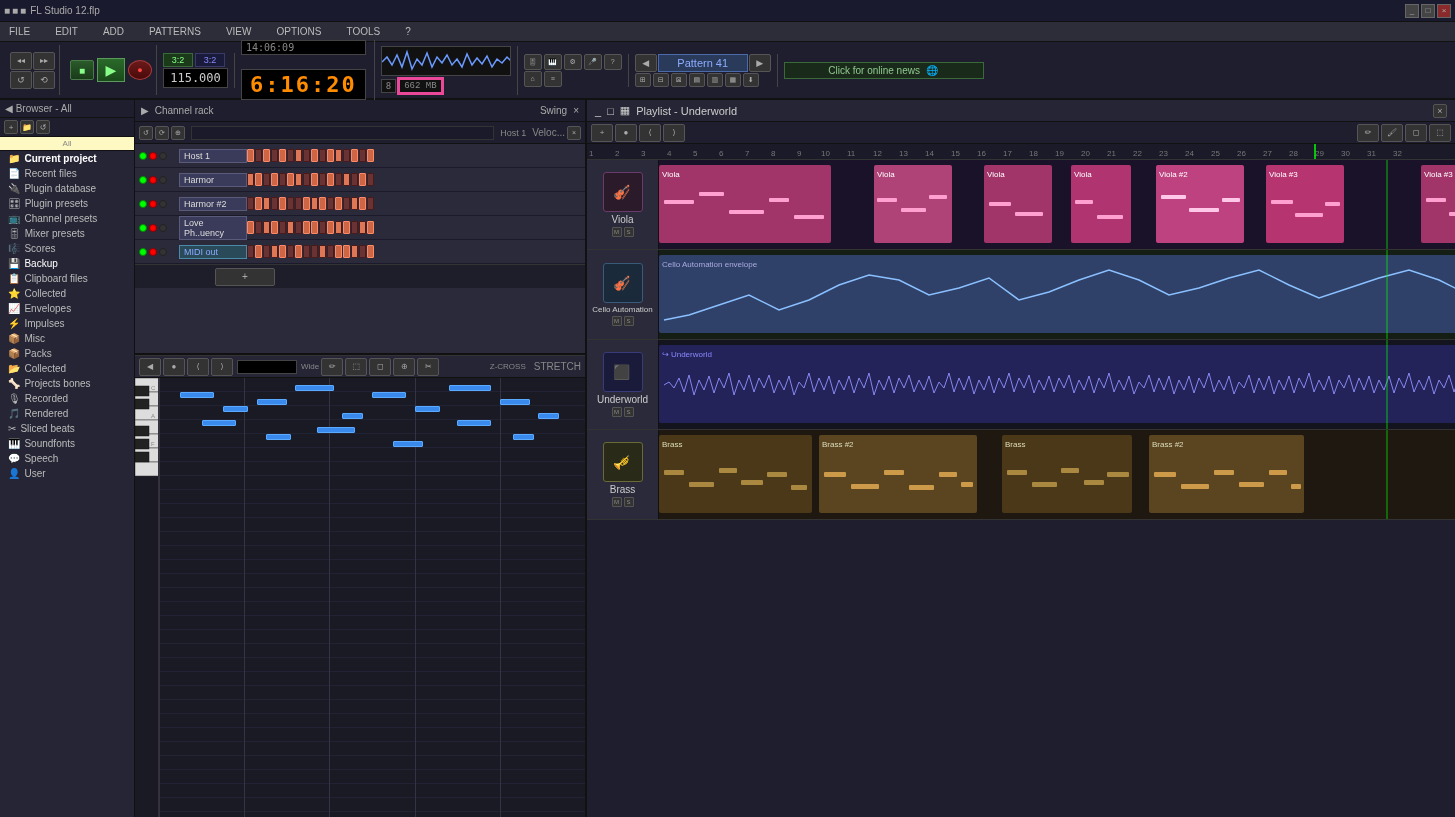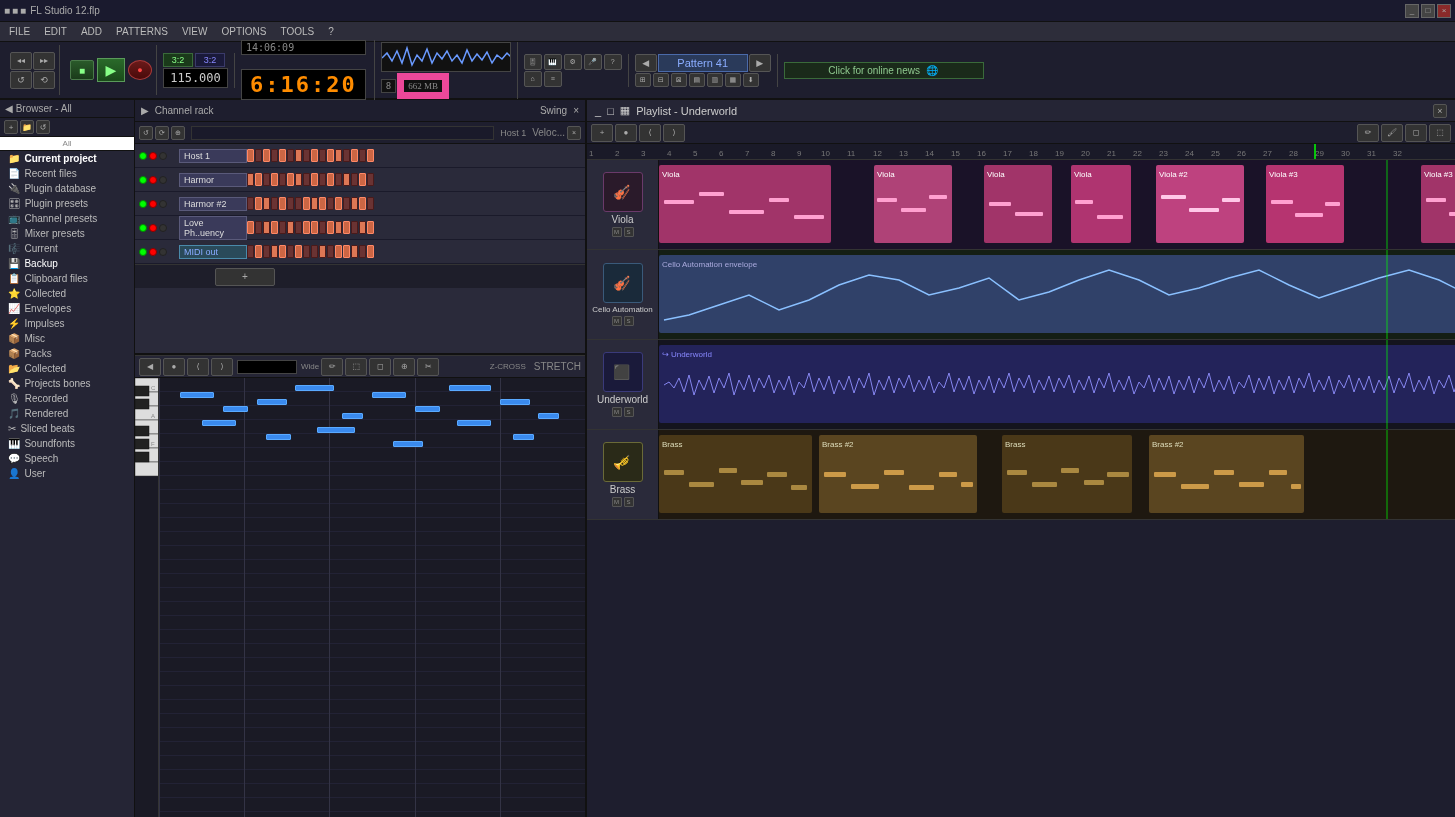--- a/index.html
+++ b/index.html
@@ -41,21 +41,21 @@
       font-size: 8px; color: #aaa; cursor: pointer;
     }
 
     
     #menubar {
       background: #2d2d3a;
       height: 20px;
       display: flex;
       align-items: center;
       padding: 0 4px;
-      gap: 4px;
+      gap: 15px;
       border-bottom: 1px solid #111;
     }
     .menu-item {
       color: #bbb;
       font-size: 10px;
       padding: 1px 5px;
       cursor: pointer;
     }
 
     
@@ -514,21 +514,21 @@
 
   <div style="display:flex;flex-direction:column;gap:1px;border-right:1px solid #444;padding-right:6px;">
     <div class="top-waveform">
       <svg width="130" height="30" xmlns="http://www.w3.org/2000/svg">
         <rect width="130" height="30" fill="#111"></rect>
         <polyline points="0,15 5,10 10,18 15,8 20,20 25,5 30,22 35,12 40,18 45,6 50,20 55,10 60,16 65,8 70,18 75,12 80,20 85,7 90,18 95,11 100,17 105,9 110,20 115,12 120,16 125,10 130,15" fill="none" stroke="#6a9aff" stroke-width="1.5"></polyline>
       </svg>
     </div>
     <div style="display:flex;gap:1px;align-items:center;">
       <div style="background:#111;border:1px solid #444;color:#888;font-size:9px;padding:1px 4px;font-family:monospace;">8</div>
-      <div style="background:#111;border:7px solid #ec4899;color:#888;font-size:9px;padding:1px 4px;font-family:Liberation Serif, serif;">662 MB</div>
+      <div style="background:#111;border:3px solid #ec4899;color:#888;font-size:9px;padding:1px 4px;font-family:Liberation Mono, monospace;">662 MB</div>
     </div>
   </div>
 
   <div style="display:flex;flex-direction:column;gap:1px;border-right:1px solid #444;padding-right:6px;">
     <div style="display:flex;gap:2px;">
       <div class="transport-btn" style="width:18px;height:16px;font-size:7px;">🎚</div>
       <div class="transport-btn" style="width:18px;height:16px;font-size:7px;">🎹</div>
       <div class="transport-btn" style="width:18px;height:16px;font-size:7px;">⚙</div>
       <div class="transport-btn" style="width:18px;height:16px;font-size:7px;">🎤</div>
       <div class="transport-btn" style="width:18px;height:16px;font-size:7px;">?</div>
@@ -568,21 +568,21 @@
     <div class="panel-header">
       <span>◀</span>
       <span>Browser - All</span>
     </div>
     <div style="background:#1e1e2e;padding:2px 4px;border-bottom:1px solid #111;display:flex;gap:2px;">
       <div class="transport-btn" style="width:14px;height:14px;font-size:8px;">+</div>
       <div class="transport-btn" style="width:14px;height:14px;font-size:8px;">📁</div>
       <div class="transport-btn" style="width:14px;height:14px;font-size:8px;">↺</div>
     </div>
 
-    <div style="background:#ffffff;padding:2px 4px;border-bottom:1px solid #111;display:flex;flex-wrap:wrap;gap:1px;">
+    <div style="background:#fef9c3;padding:2px 4px;border-bottom:1px solid #111;display:flex;flex-wrap:wrap;gap:1px;">
       <div style="color:#888;font-size:8px;width:100%;text-align:center;">All</div>
     </div>
 
     <div style="flex:1;overflow-y:auto;">
       <div class="browser-item active">
         <span>📁</span>
         <span>Current project</span>
       </div>
       <div class="browser-item">
         <span>📄</span>
@@ -599,21 +599,21 @@
       <div class="browser-item">
         <span>📺</span>
         <span>Channel presets</span>
       </div>
       <div class="browser-item">
         <span>🎚</span>
         <span>Mixer presets</span>
       </div>
       <div class="browser-item">
         <span>🎼</span>
-        <span>Current</span>
+        <span>Scores</span>
       </div>
       <div class="browser-item" style="color:#fff;">
         <span>💾</span>
         <span>Backup</span>
       </div>
       <div class="browser-item">
         <span>📋</span>
         <span>Clipboard files</span>
       </div>
       <div class="browser-item">

